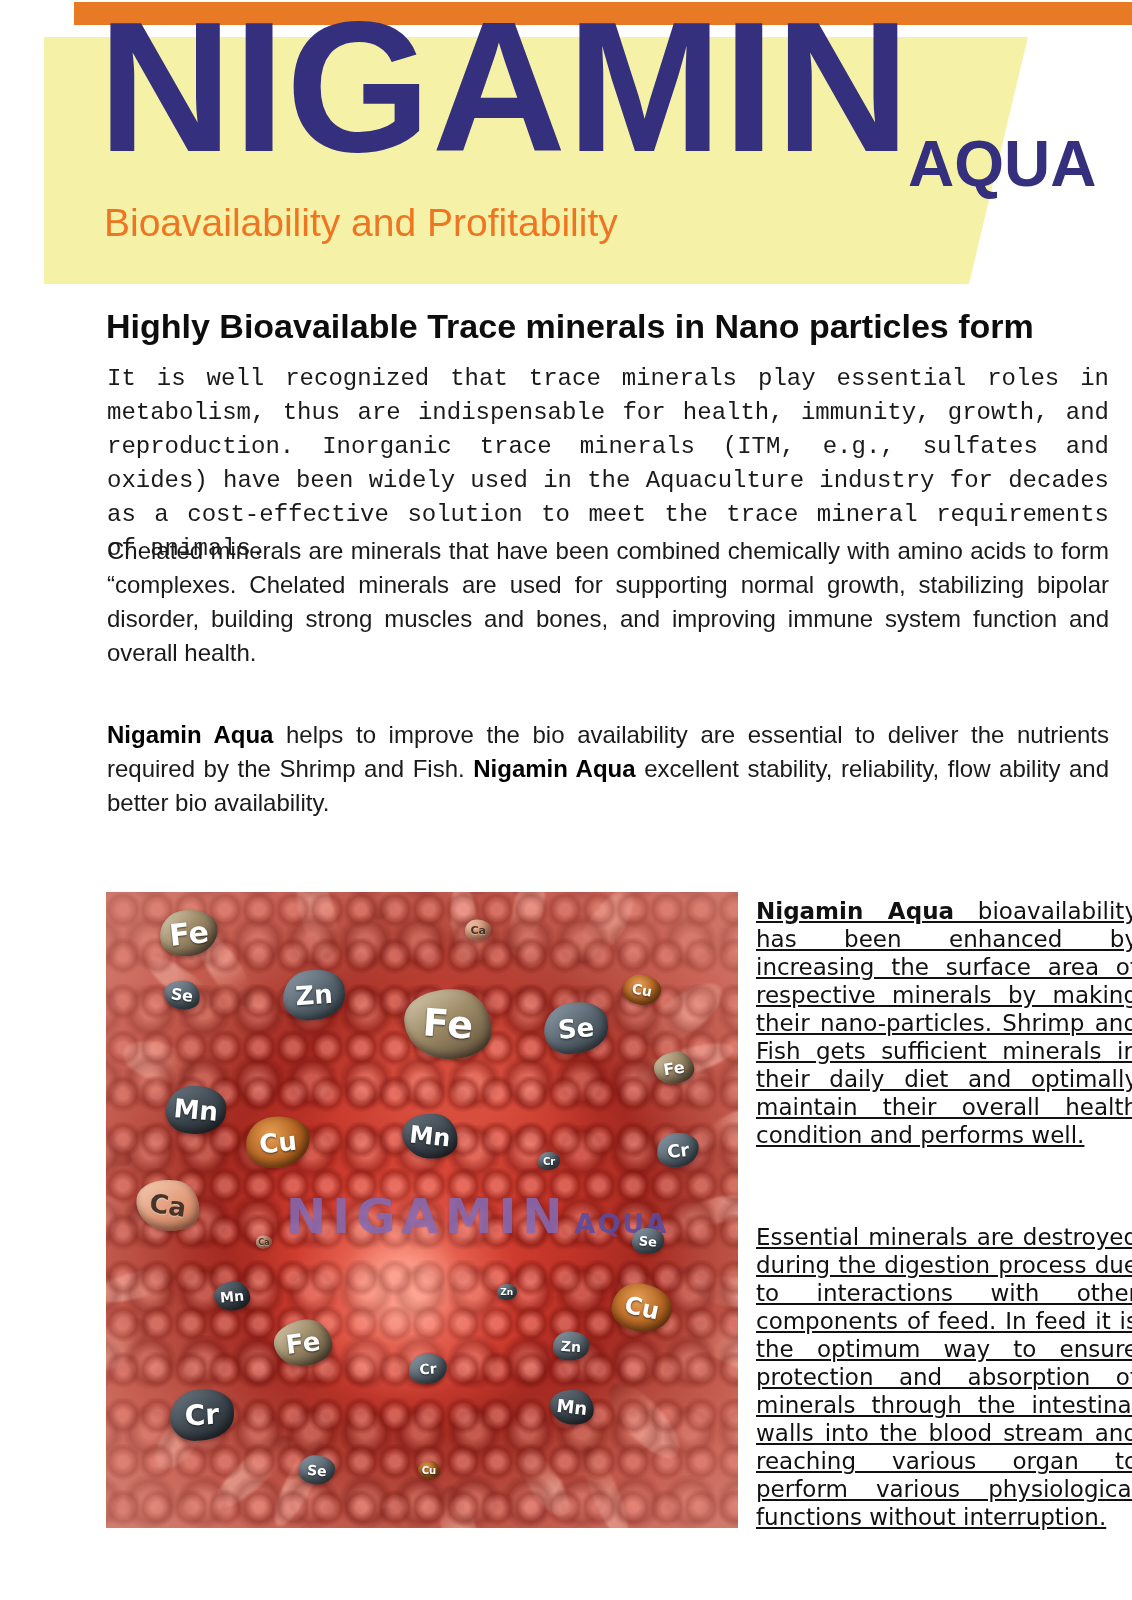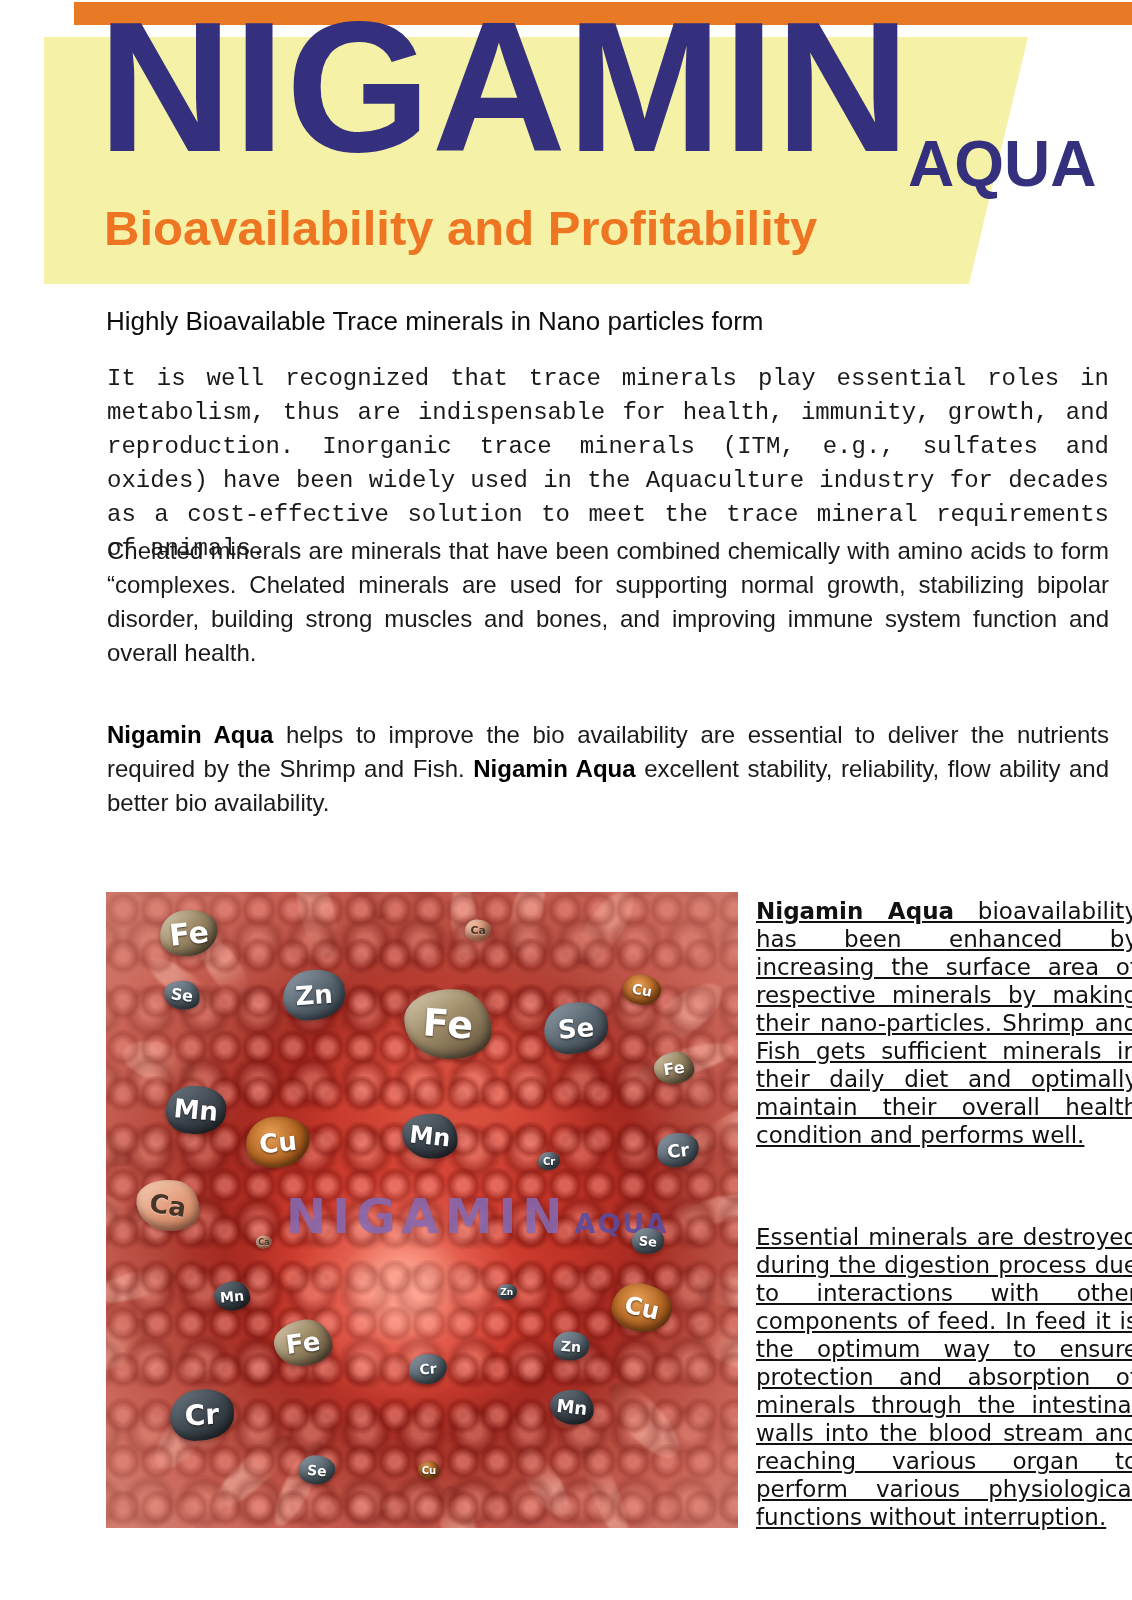--- a/index.html
+++ b/index.html
@@ -9,25 +9,25 @@
   
   .top-bar{position:absolute;left:30px;top:2px;width:1068px;height:23px;background:#e87a25;}
 
   
   .banner-shape{position:absolute;left:0;top:37px;width:984px;height:247px;background:#f5f1a6;
         clip-path:polygon(0 0,100% 0,94% 100%,0 100%);z-index:1;}
   .brand-title{position:absolute;left:54px;top:-6px;z-index:2;font-weight:bold;
         font-size:186px;line-height:1;letter-spacing:1px;white-space:nowrap;}
   .brand-suffix{position:absolute;left:864px;top:132px;z-index:2;font-weight:bold;
         font-size:64px;line-height:1;letter-spacing:0;white-space:nowrap;}
-  .tagline{position:absolute;left:60px;top:202px;z-index:2;font-weight:bold;
-        font-size:49px;line-height:1.1;white-space:nowrap;}
+  .tagline{position:absolute;left:60px;top:202px;z-index:2;font-weight:normal;
+        font-size:39px;line-height:1.1;white-space:nowrap;}
 
   .doc-heading{position:absolute;left:62px;top:306px;width:1010px;
-        font-weight:normal;font-size:26px;line-height:1.2;color:#0d0d0d;}
+        font-weight:bold;font-size:34px;line-height:1.2;color:#0d0d0d;}
 
   .body-par{position:absolute;left:63px;width:1002px;font-size:24px;line-height:34px;
         text-align:justify;color:#1a1a1a;}
   .p1{top:362px;font-family:Liberation Mono, monospace;} .p2{top:534px;} .p3{top:718px;}
   .body-par b{font-weight:bold;color:#000;}
 
   
   .figure{position:absolute;left:62px;top:892px;width:632px;height:636px;overflow:hidden;
     background:
       radial-gradient(circle at 47% 62%, rgba(255,140,120,.95) 0 4%, rgba(228,74,58,.8) 12%, rgba(228,74,58,0) 30%),

